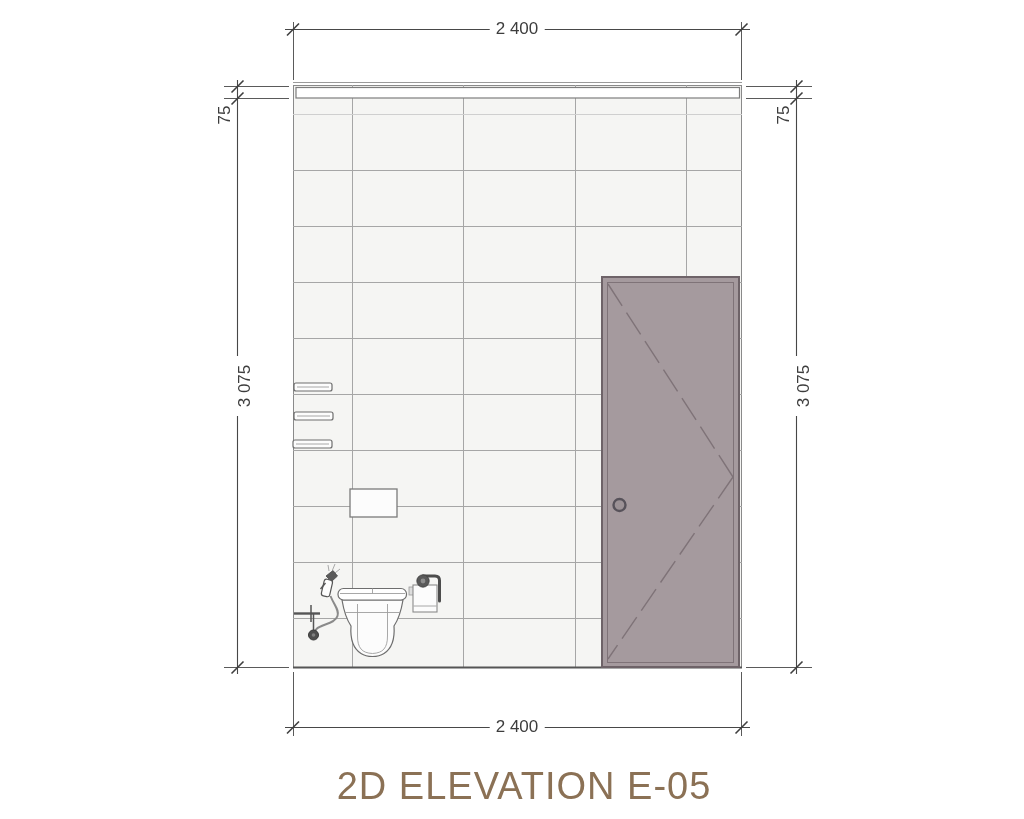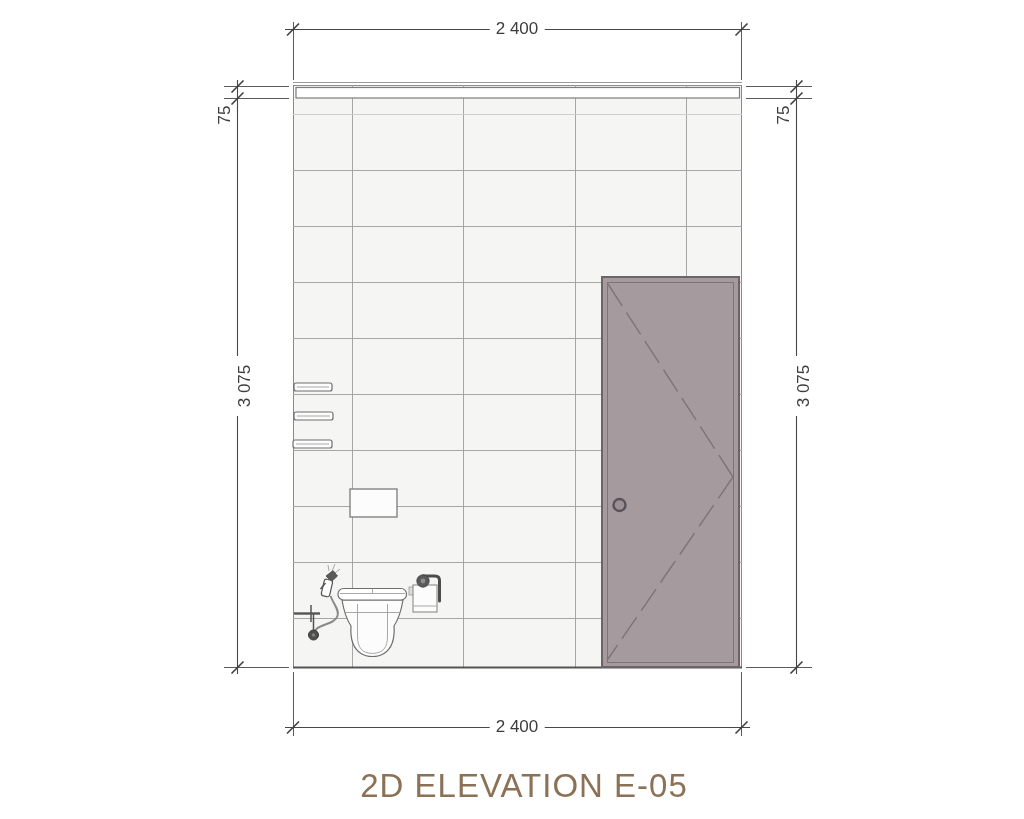--- a/index.html
+++ b/index.html
@@ -5,21 +5,21 @@
   html,body{margin:0;padding:0;background:#ffffff;}
   .stage{position:relative;width:880px;height:819px;background:#ffffff;overflow:hidden;
          font-family:"Liberation Sans", sans-serif;}
   .stage svg{position:absolute;left:0;top:0;}
   .dim-label{position:absolute;font-size:17px;color:#3d3d3d;white-space:nowrap;
              background:#ffffff;padding:0 6px;line-height:20px;
              transform:translate(-50%,-50%);}
   .dim-label.vert{transform:translate(-50%,-50%) rotate(-90deg);padding:0 8px;}
   .dim-label.nobg{background:transparent;}
   .title-label{position:absolute;left:524px;top:786px;transform:translate(-50%,-50%);
-               font-size:33px;letter-spacing:1px;color:#8b7155;white-space:nowrap;}
+               font-size:38px;letter-spacing:1px;color:#8b7155;white-space:nowrap;}
   .tile{stroke:#a6a6a6;stroke-width:1;fill:none;}
   .tile-faint{stroke:#cfcfcf;stroke-width:1;fill:none;}
   .dim{stroke:#474747;stroke-width:1.1;fill:none;}
   .ext{stroke:#5a5a5a;stroke-width:1;fill:none;}
   .tick{stroke:#3f3f3f;stroke-width:1.6;fill:none;}
   .fixture{stroke:#6e6e6e;stroke-width:1.2;fill:#fcfcfc;}
   .fixline{stroke:#9e9e9e;stroke-width:0.9;fill:none;}
 </style>
 </head>
 <body>

